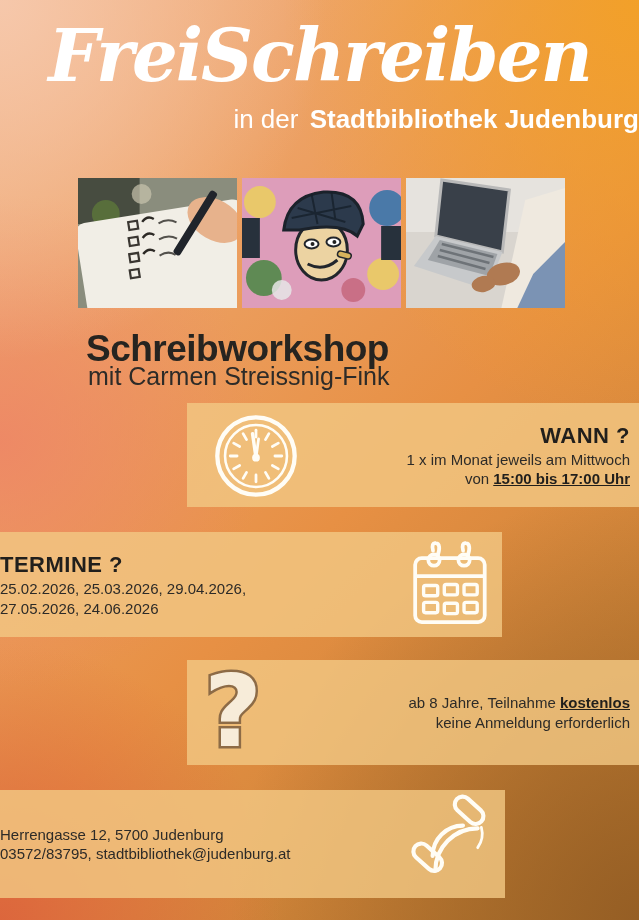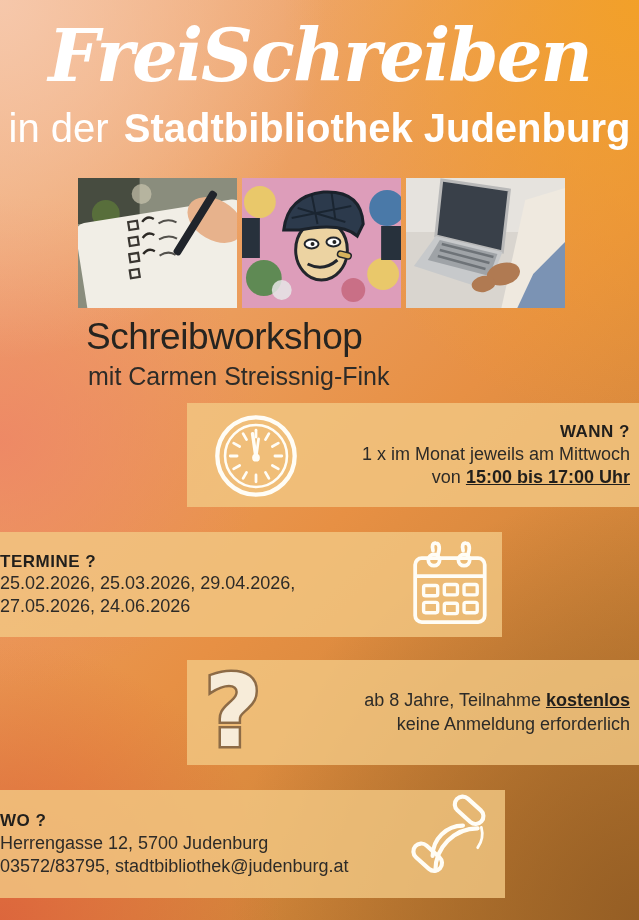--- a/index.html
+++ b/index.html
@@ -25,37 +25,37 @@
     position: absolute; top: 16px; left: 0; right: 0;
     text-align: center;
     font-family: "DejaVu Serif", serif;
     font-style: italic; font-weight: bold;
     font-size: 72px; line-height: 1.1;
     letter-spacing: -2px;
     color: #ffffff;
   }
   .subtitle {
     position: absolute; top: 104px; left: 0; right: 0;
-    text-align: center;
-    font-size: 40px; line-height: 1.2;
+    text-align: right;
+    font-size: 26px; line-height: 1.2;
     color: #ffffff;
   }
   .subtitle .sub-bold { font-weight: bold; margin-left: 4px; }
 
   .photos {
     position: absolute; left: 78px; top: 178px;
     width: 487px; height: 130px;
     display: flex; gap: 5px;
   }
   .photo { flex: 1; overflow: hidden; }
   .photo svg { display: block; width: 100%; height: 100%; }
 
   .ws-title {
-    position: absolute; left: 86px; top: 316px;
-    font-size: 37px; font-weight: normal; letter-spacing: -0.5px;
+    position: absolute; left: 86px; top: 328px;
+    font-size: 37px; font-weight: bold; letter-spacing: -0.5px;
     color: #262420;
   }
   .ws-sub {
     position: absolute; left: 88px; top: 362px;
     font-size: 25px; color: #2d2b28;
   }
 
   .band {
     position: absolute;
     background: rgba(242, 199, 131, 0.82);
@@ -65,22 +65,22 @@
   .band-wer     { left: 187px; top: 660px; width: 452px; height: 105px; }
   .band-wo      { left: 0px;   top: 790px; width: 505px; height: 108px; }
 
   .band-text {
     position: absolute; top: 0; bottom: 0; left: 0; right: 0;
     display: flex; flex-direction: column; justify-content: center;
     line-height: 1.28;
   }
   .band-text.right { text-align: right; padding-right: 9px; }
   .band-text.left  { text-align: left;  }
-  .heading { font-size: 17px; font-weight: bold; color: #211f1c; letter-spacing: 0.5px; }
-  .line    { font-size: 18px; color: #2d2b28; }
+  .heading { font-size: 22px; font-weight: bold; color: #211f1c; letter-spacing: 0.5px; }
+  .line    { font-size: 15px; color: #2d2b28; }
   .line .b { font-weight: bold; color: #211f1c; text-decoration: underline; }
 
   .icon { position: absolute; }
   .icon svg { display: block; width: 100%; height: 100%; }
   .icon.clock    { left: 26px;  top: 9px;  width: 86px; height: 88px; }
   .icon.calendar { right: 6px;  top: 5px;  width: 94px; height: 95px; }
   .icon.qmark    { left: 10px;  top: 2px;  width: 72px; height: 102px; }
   .icon.phone    { right: 8px;  top: 4px;  width: 92px; height: 100px; }
 </style>
 </head>
@@ -228,21 +228,20 @@
       <div class="line">
         <span>ab 8 Jahre, Teilnahme</span>
         <span class="b">kostenlos</span>
       </div>
       <div class="line">keine Anmeldung erforderlich</div>
     </div>
   </section>
 
   <section class="band band-wo">
     <div class="band-text left">
-      <div class="heading">WO ?</div>
       <div class="line">Herrengasse 12, 5700 Judenburg</div>
       <div class="line">03572/83795, stadtbibliothek@judenburg.at</div>
     </div>
     <div class="icon phone">
       <svg viewBox="0 0 100 100">
         <g stroke="#fffdf6" fill="none" stroke-width="4.5" stroke-linecap="round">
           <rect x="52" y="5" width="36" height="17" rx="8.5" transform="rotate(42 70 13)"></rect>
           <rect x="7" y="56" width="36" height="17" rx="8.5" transform="rotate(42 25 64)"></rect>
           <path d="M79 33 A 46 46 0 0 0 33 79"></path>
           <path d="M63 30 A 33 33 0 0 0 30 63"></path>

